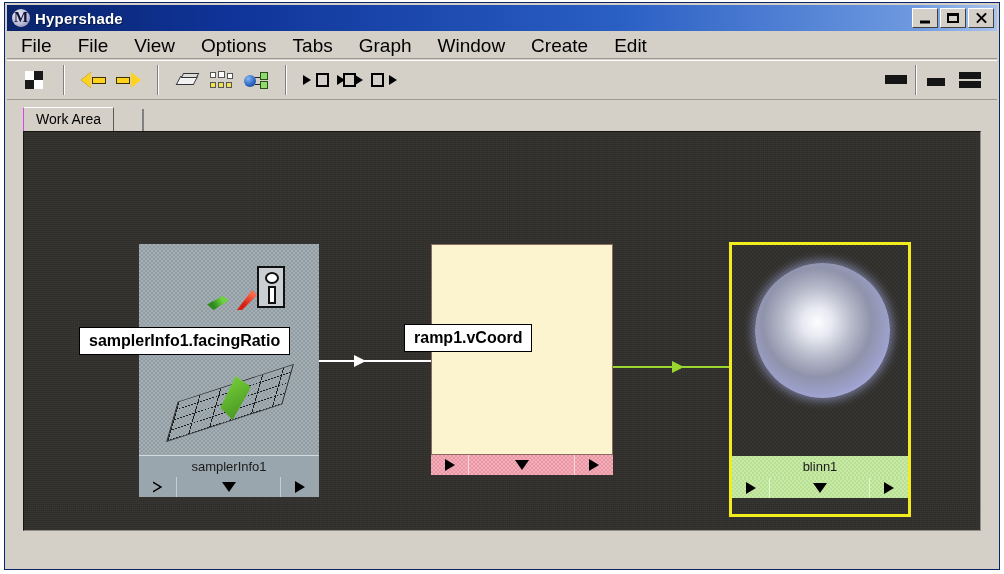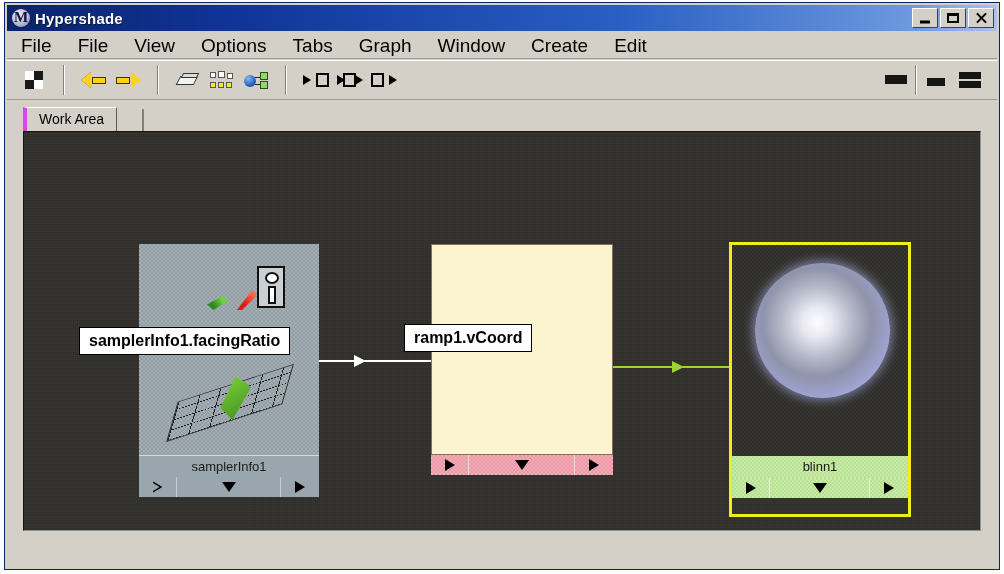--- a/index.html
+++ b/index.html
@@ -82,21 +82,21 @@
   .ico-conn .box{position:absolute;top:1px;width:13px;height:14px;border:2px solid #000;box-sizing:border-box;}
   .ico-conn .tri{position:absolute;top:3px;width:0;height:0;border-top:5px solid transparent;
      border-bottom:5px solid transparent;border-left:8px solid #000;}
 
   .ico-panel{width:22px;height:18px;position:relative;}
   .ico-panel b{position:absolute;display:block;background:#151515;}
 
   
   .tabstrip{position:absolute;left:2px;top:98px;width:990px;height:30px;background:#d4d0c8;box-sizing:border-box;}
   .tab{position:absolute;left:16px;top:6px;height:24px;padding:3px 12px 0 12px;background:#d4d0c8;
-       border-top:1px solid #fff;border-left:4px solid #d946ef;border-right:1px solid #5a5a56;
+       border-top:1px solid #fff;border-left:1px solid #d946ef;border-right:1px solid #5a5a56;
        font-size:14px;color:#000;box-sizing:border-box;cursor:default;}
   .tabdiv{position:absolute;left:135px;top:8px;width:2px;height:22px;background:#808080;}
 
   
   .workarea{position:absolute;left:18px;top:128px;width:958px;height:400px;
             background:#302f2b;box-sizing:border-box;
             border-top:1px solid #16150f;border-left:1px solid #16150f;
             border-right:1px solid #8f8f88;border-bottom:1px solid #8f8f88;
             overflow:hidden;}
   .wa-noise{position:absolute;inset:0;

